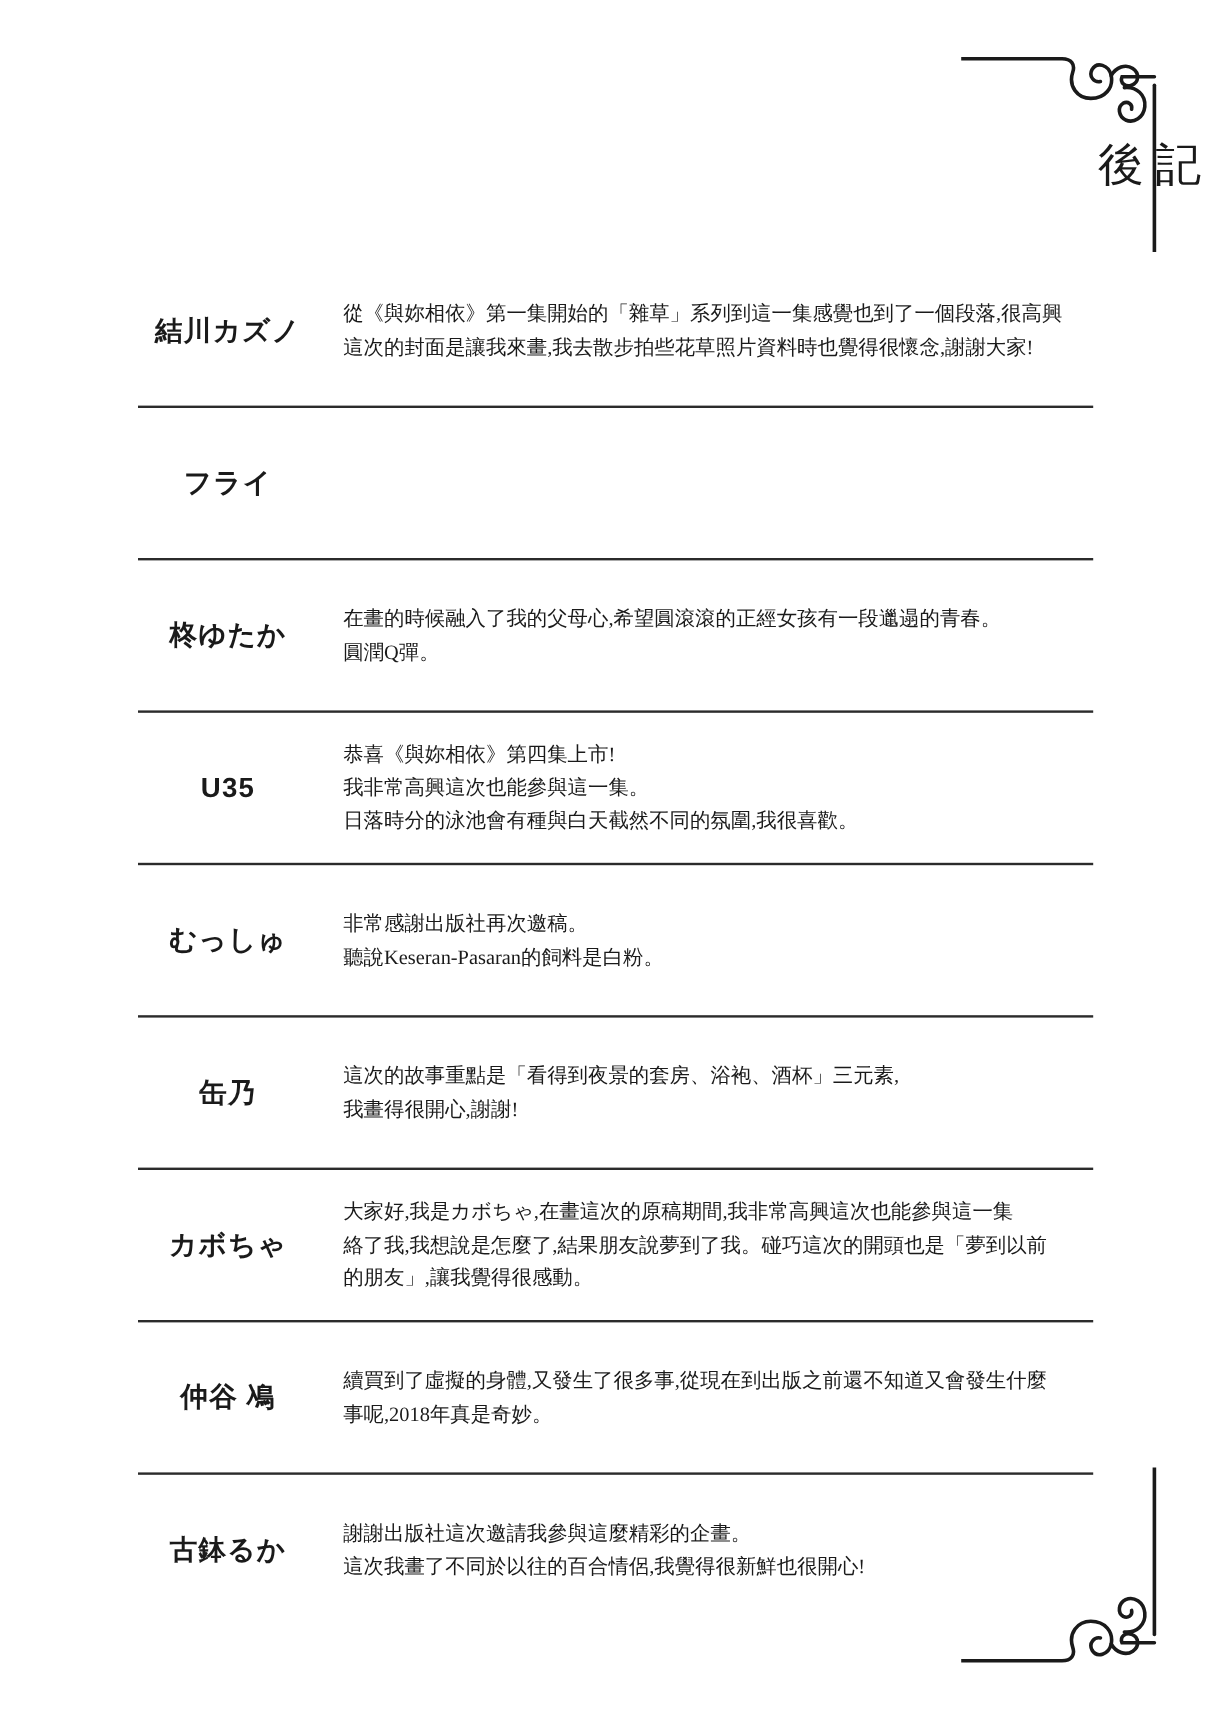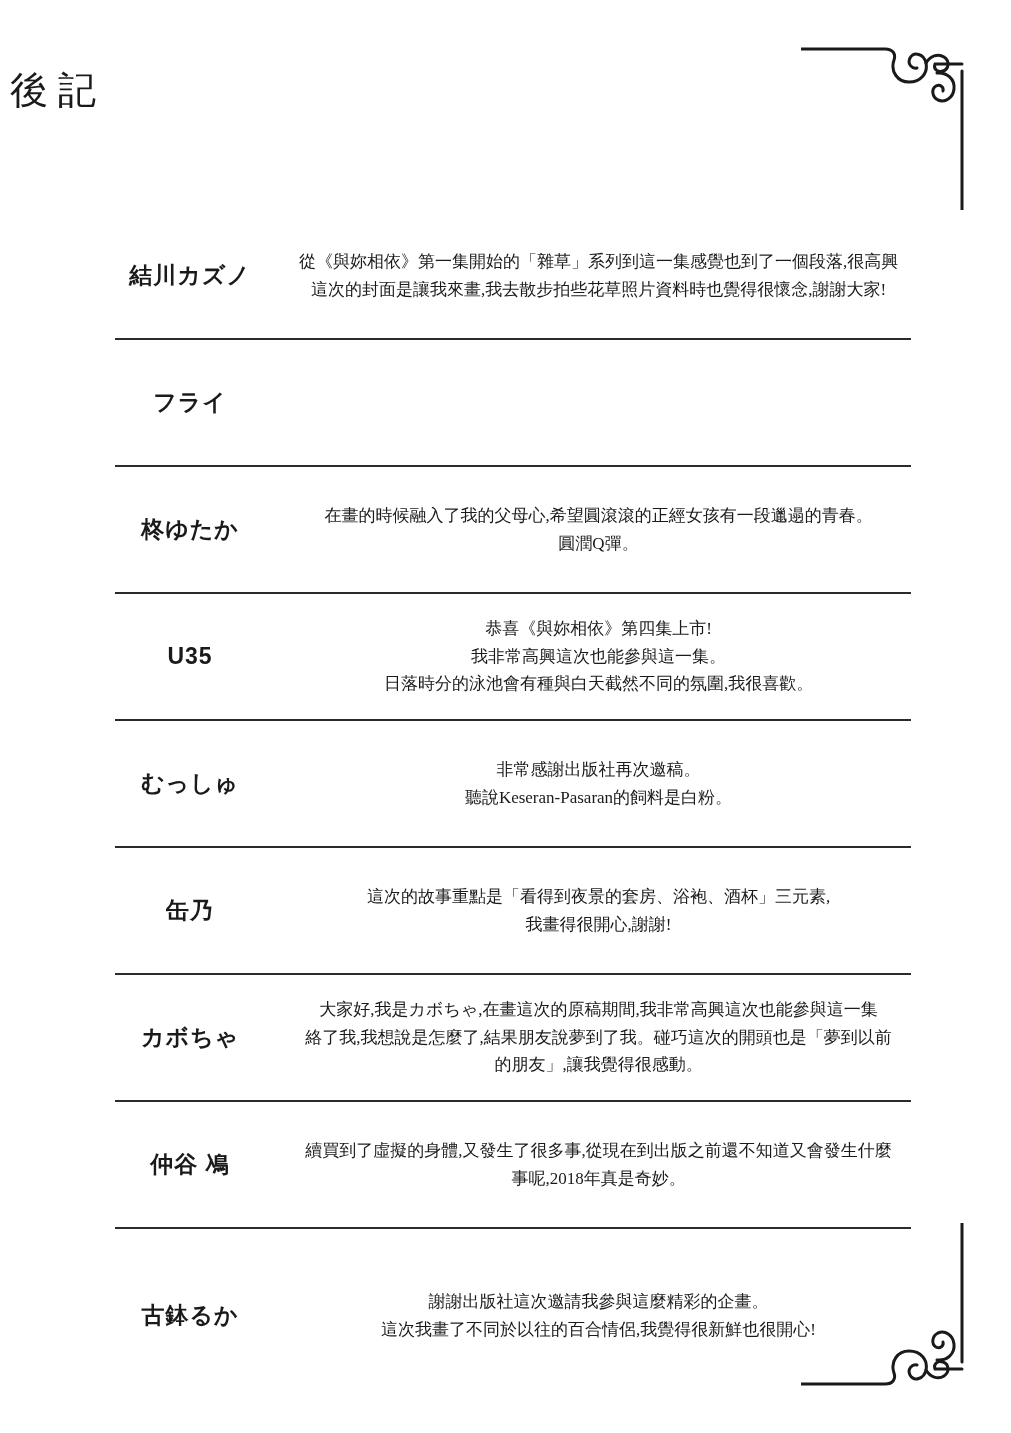--- a/index.html
+++ b/index.html
@@ -9,22 +9,22 @@
   }
   body {
     width: 1011px;
     height: 1433px;
     position: relative;
     overflow: hidden;
     font-family: "Liberation Serif", serif;
     color: #1a1a1a;
   }
   .page-title {
-    margin-top: 64px;
-    text-align: left;
+    margin-top: 112px;
+    text-align: right;
     font-size: 38px;
     line-height: 1.4;
     letter-spacing: 10px;
     text-indent: 10px;
     font-weight: 400;
     font-family: "Liberation Serif", serif;
   }
   .entries {
     position: absolute;
     left: 115px;
@@ -32,40 +32,38 @@
     width: 796px;
   }
   .entry-row {
     display: flex;
     align-items: center;
     min-height: 125px;
     border-bottom: 2px solid #2b2b2b;
   }
   .entry-row:last-child {
     border-bottom: none;
-    margin-top: 24px;
   }
   .author-name {
     width: 150px;
     flex: 0 0 150px;
     text-align: center;
     font-family: "Liberation Sans", sans-serif;
     font-weight: 700;
     font-size: 23px;
     letter-spacing: 1px;
   }
   .author-comment {
     flex: 1 1 auto;
     padding-left: 21px;
     font-size: 17px;
     line-height: 27.5px;
   }
   .comment-line {
     white-space: nowrap;
-    text-align: center;
   }
   .corner {
     position: absolute;
     width: 172px;
     height: 182px;
   }
   .corner-top {
     top: 28px;
     right: 38px;
   }

